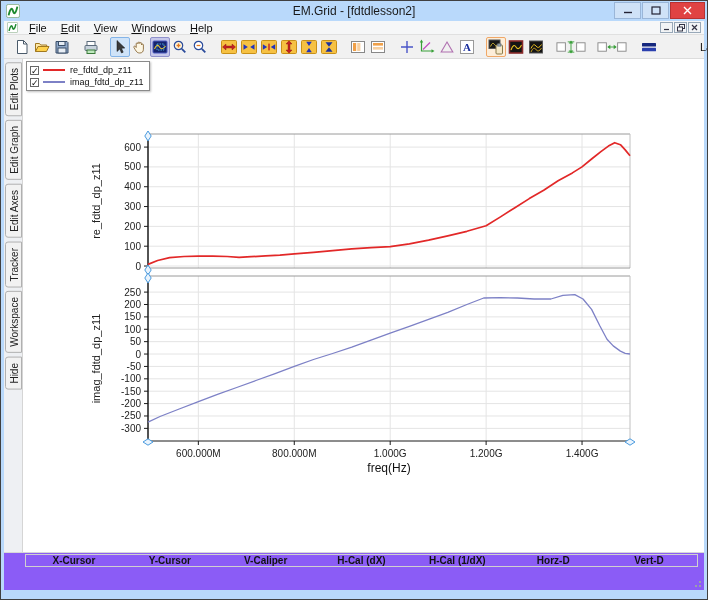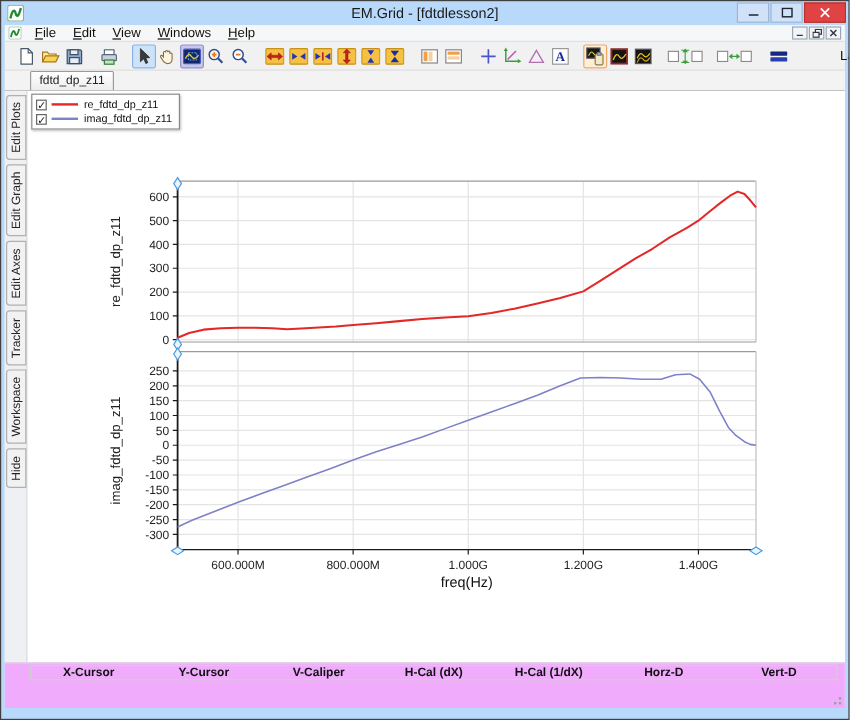--- a/index.html
+++ b/index.html
@@ -55,21 +55,21 @@
   #plot-area { flex:1; position:relative; background:#fff; }
   #plot-svg { position:absolute; left:0; top:0; }
   #legend { position:absolute; left:3px; top:2px; background:#fff; border:1px solid #8a8a8a;
             box-shadow:1px 1px 2px rgba(0,0,0,.25); padding:2px 6px 2px 3px; z-index:5; }
   .legend-row { display:flex; align-items:center; height:12px; }
   .legend-check { width:9px; height:9px; border:1px solid #666; background:#fff; margin-right:4px;
                   font-size:9px; line-height:8px; text-align:center; color:#111; }
   .legend-line { width:22px; height:0; border-top:2px solid #000; margin-right:5px; }
   .legend-label { font-size:9px; color:#111; white-space:nowrap; }
   
-  #statusbar { height:38px; background:#f0abfc; position:relative; border-top:1px solid #d8d8d8;padding-left:44px; }
+  #statusbar { height:38px; background:#8b5cf6; position:relative; border-top:1px solid #d8d8d8;padding-left:44px; }
   #status-table { position:absolute; left:21px; top:1px; width:673px; border:1px solid #d0d0d0;
                   display:flex; flex-direction:column; }
   #status-headers, #status-values { display:flex; }
   .st-h { flex:1; font-size:10px; font-weight:bold; color:#111; text-align:center; height:11px;
           line-height:11px; }
   .st-v { flex:1; font-size:10px; color:#111; text-align:center; height:12px; line-height:12px;
           background:#fafafa; border-right:1px solid #e0e0e0; border-top:1px solid #e4e4e4; }
   .st-v:last-child { border-right:none; }
   #grip { position:absolute; right:2px; bottom:2px; }
   #app { margin:0 3px; height:569px; display:flex; flex-direction:column; background:#f0f0f0; }
@@ -334,23 +334,20 @@
         <div id="layout-btn">
           <svg width="16" height="16" viewBox="0 0 16 16">
             <rect x="1" y="4" width="14" height="3.4" rx="0.5" fill="#15277e"></rect>
             <rect x="1" y="8.8" width="14" height="3.4" rx="0.5" fill="#2a3fae"></rect>
           </svg>
           <span>Layout</span>
           <span class="caret">▾</span>
         </div>
       </div>
 
-    <div id="tabstrip">
-      <div id="doc-tab">fdtd_dp_z11</div>
-    </div>
 
     <div id="main">
       <div id="side-tabs">
           <div class="side-tab">Edit Plots</div>
           <div class="side-tab">Edit Graph</div>
           <div class="side-tab">Edit Axes</div>
           <div class="side-tab">Tracker</div>
           <div class="side-tab">Workspace</div>
           <div class="side-tab">Hide</div>
         </div>

